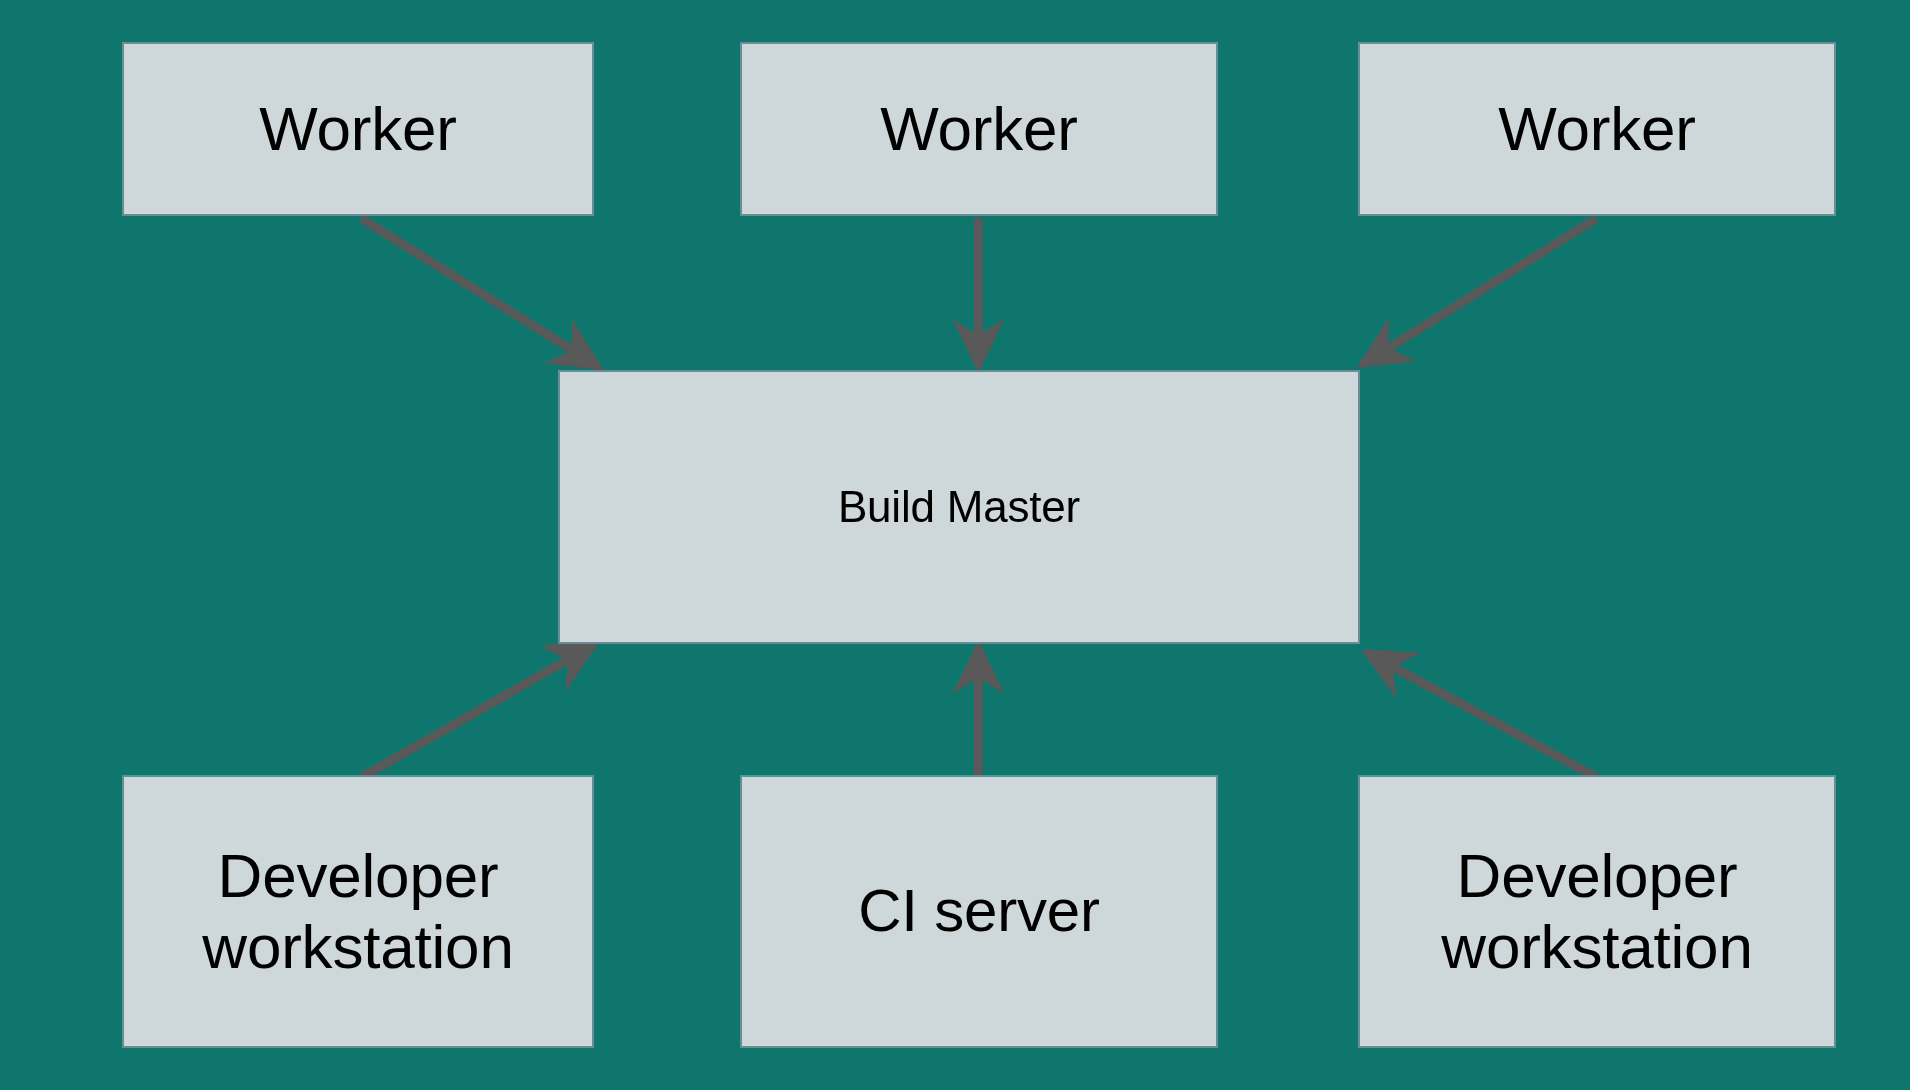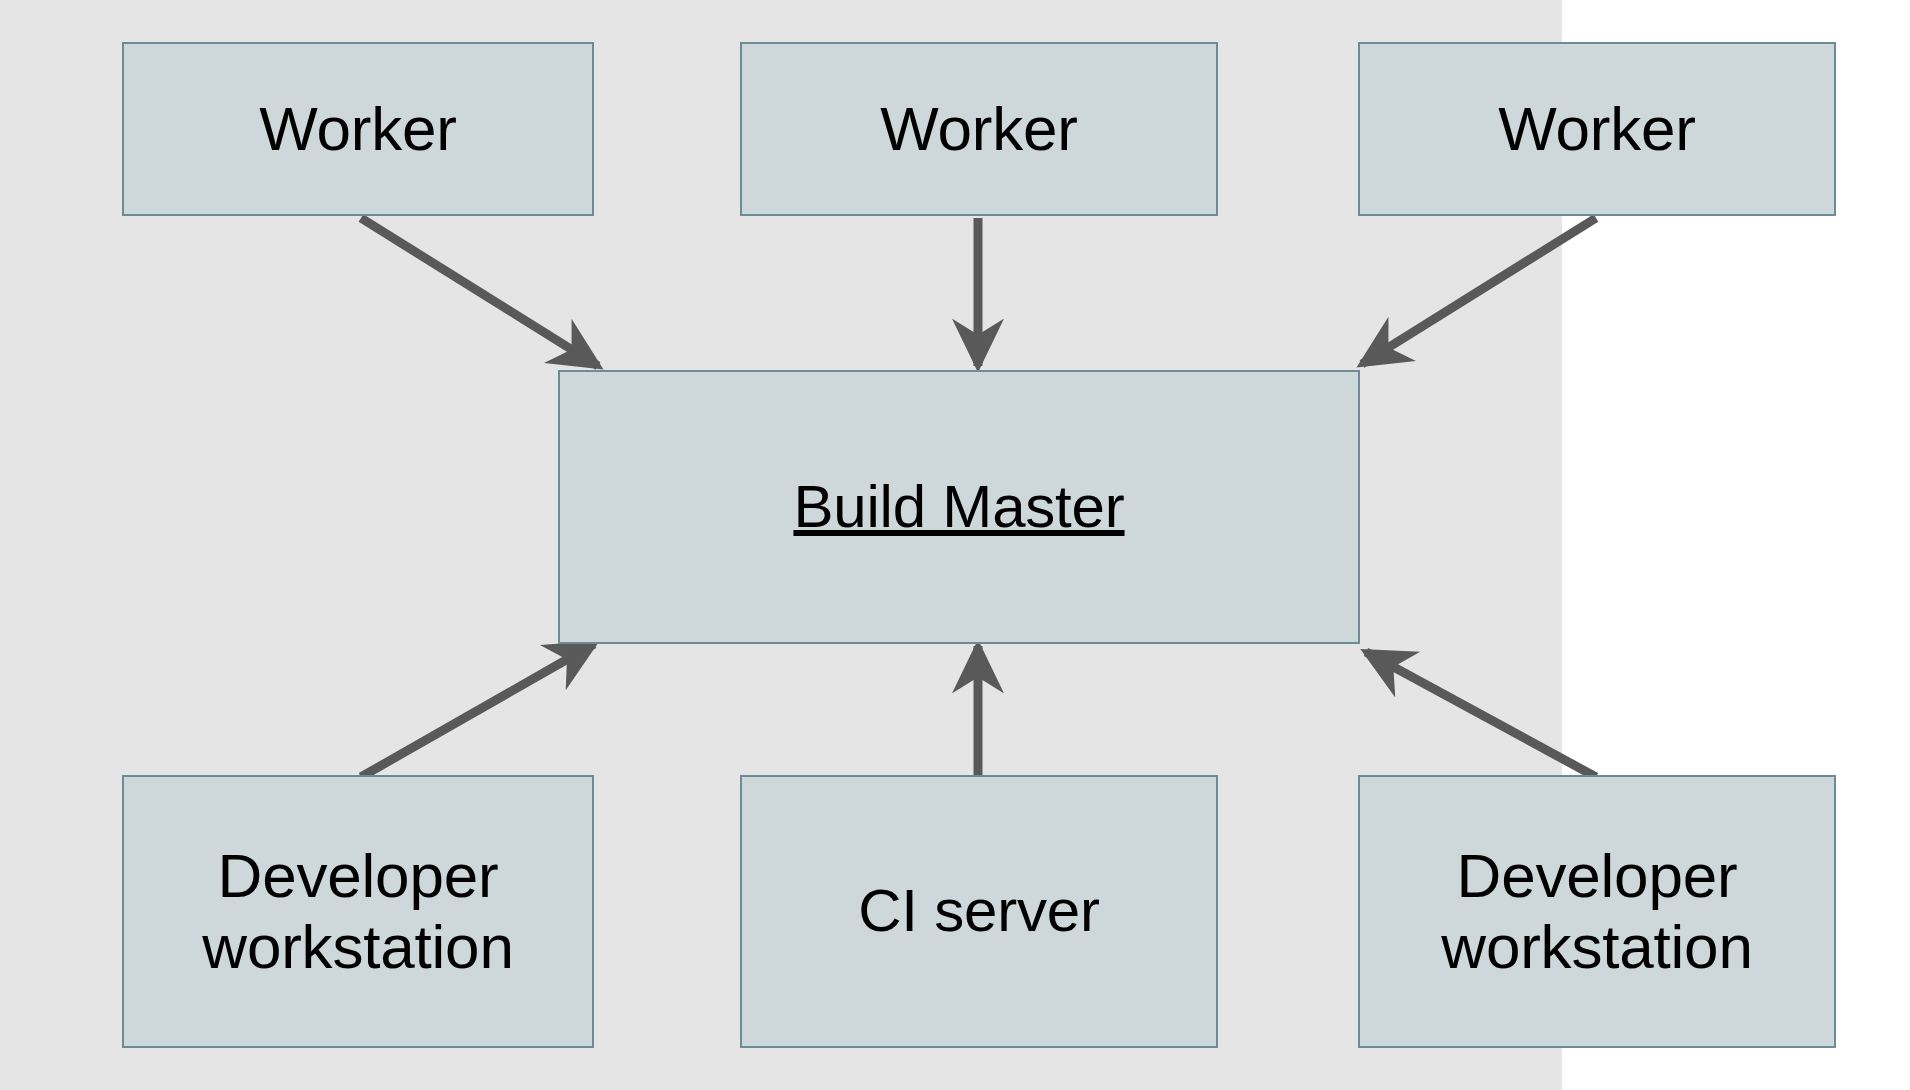--- a/index.html
+++ b/index.html
@@ -9,23 +9,23 @@
     background: #ffffff;
   }
   body {
     width: 1910px;
     height: 1090px;
     font-family: "Liberation Sans", sans-serif;
     overflow: hidden;
   }
   #diagram-canvas {
     position: relative;
-    width: 1562px;
+    width: 1910px;
     height: 1090px;
-    background: #e5e5e5;
+    background: #0f766e;
   }
   #edge-layer {
     position: absolute;
     left: 0;
     top: 0;
     width: 1910px;
     height: 1090px;
     pointer-events: none;
   }
   .node {
@@ -43,21 +43,21 @@
     z-index: 2;
   }
   .node-label {
     display: block;
     white-space: pre-line;
     padding: 0 6px;
   }
   .node-worker-1 { left: 122px; top: 42px;  width: 472px; height: 174px; font-size: 62px; }
   .node-worker-2 { left: 740px; top: 42px;  width: 478px; height: 174px; font-size: 62px; }
   .node-worker-3 { left: 1358px; top: 42px; width: 478px; height: 174px; font-size: 62px; }
-  .node-build-master { left: 558px; top: 370px; width: 802px; height: 274px; font-size: 60px; text-decoration: underline; }
+  .node-build-master { left: 558px; top: 370px; width: 802px; height: 274px; font-size: 44px; }
   .node-dev-left  { left: 122px;  top: 775px; width: 472px; height: 273px; font-size: 62px; }
   .node-ci-server { left: 740px;  top: 775px; width: 478px; height: 273px; font-size: 60px; text-align: right; }
   .node-dev-right { left: 1358px; top: 775px; width: 478px; height: 273px; font-size: 62px; }
 </style>
 </head>
 <body>
 
 <div id="diagram-canvas">
 
   <svg id="edge-layer" viewBox="0 0 1910 1090" width="1910" height="1090" xmlns="http://www.w3.org/2000/svg">

